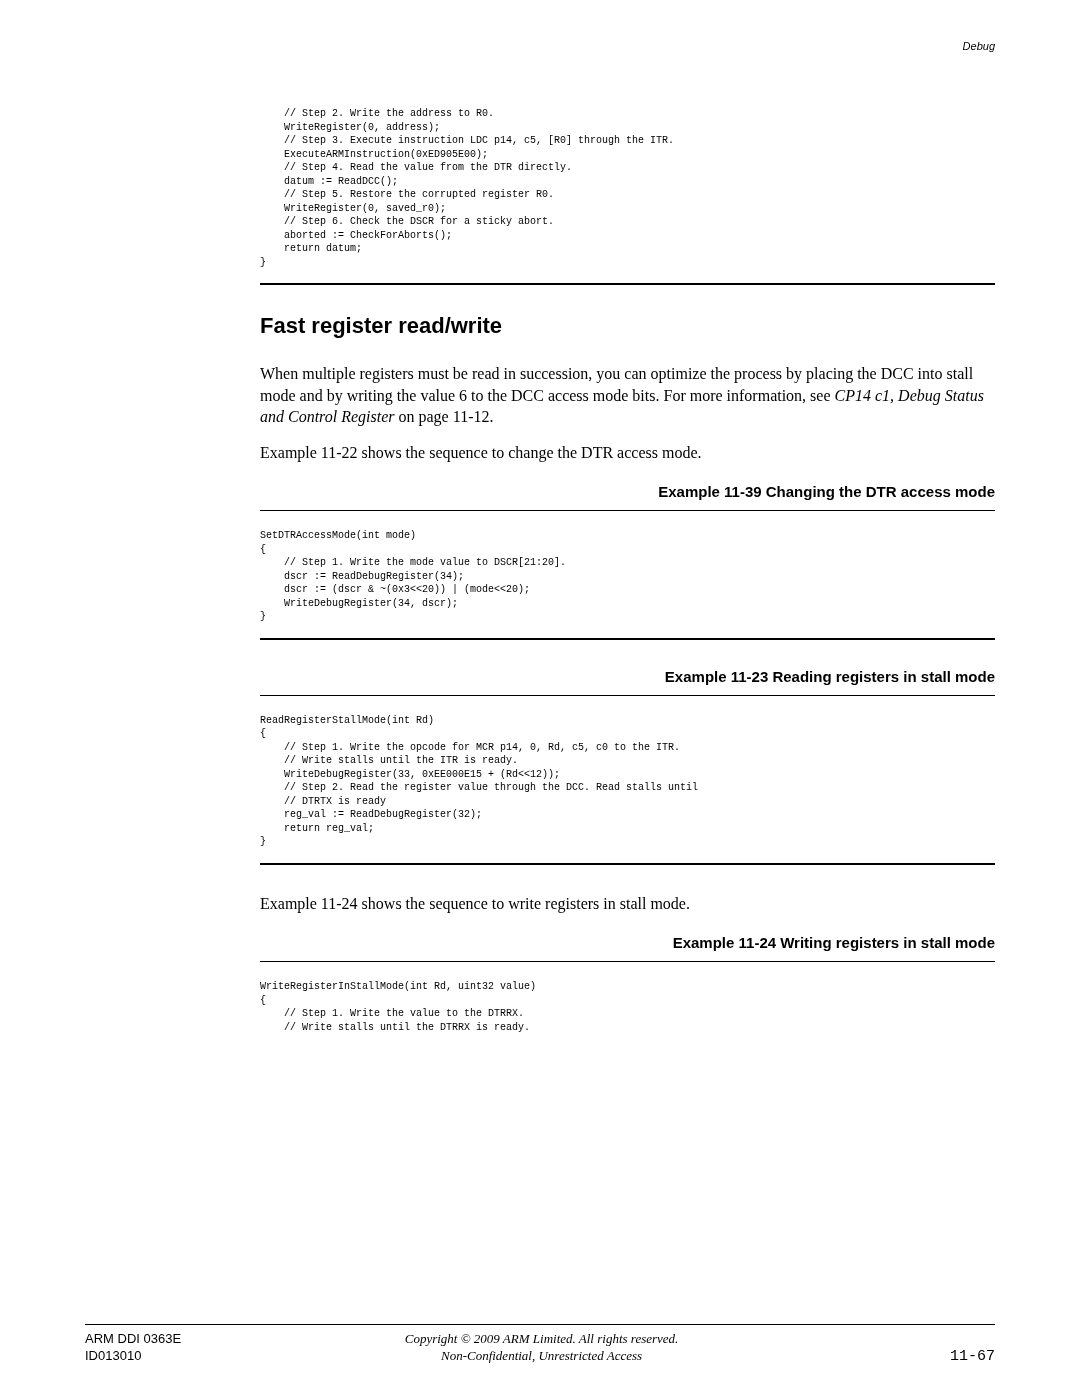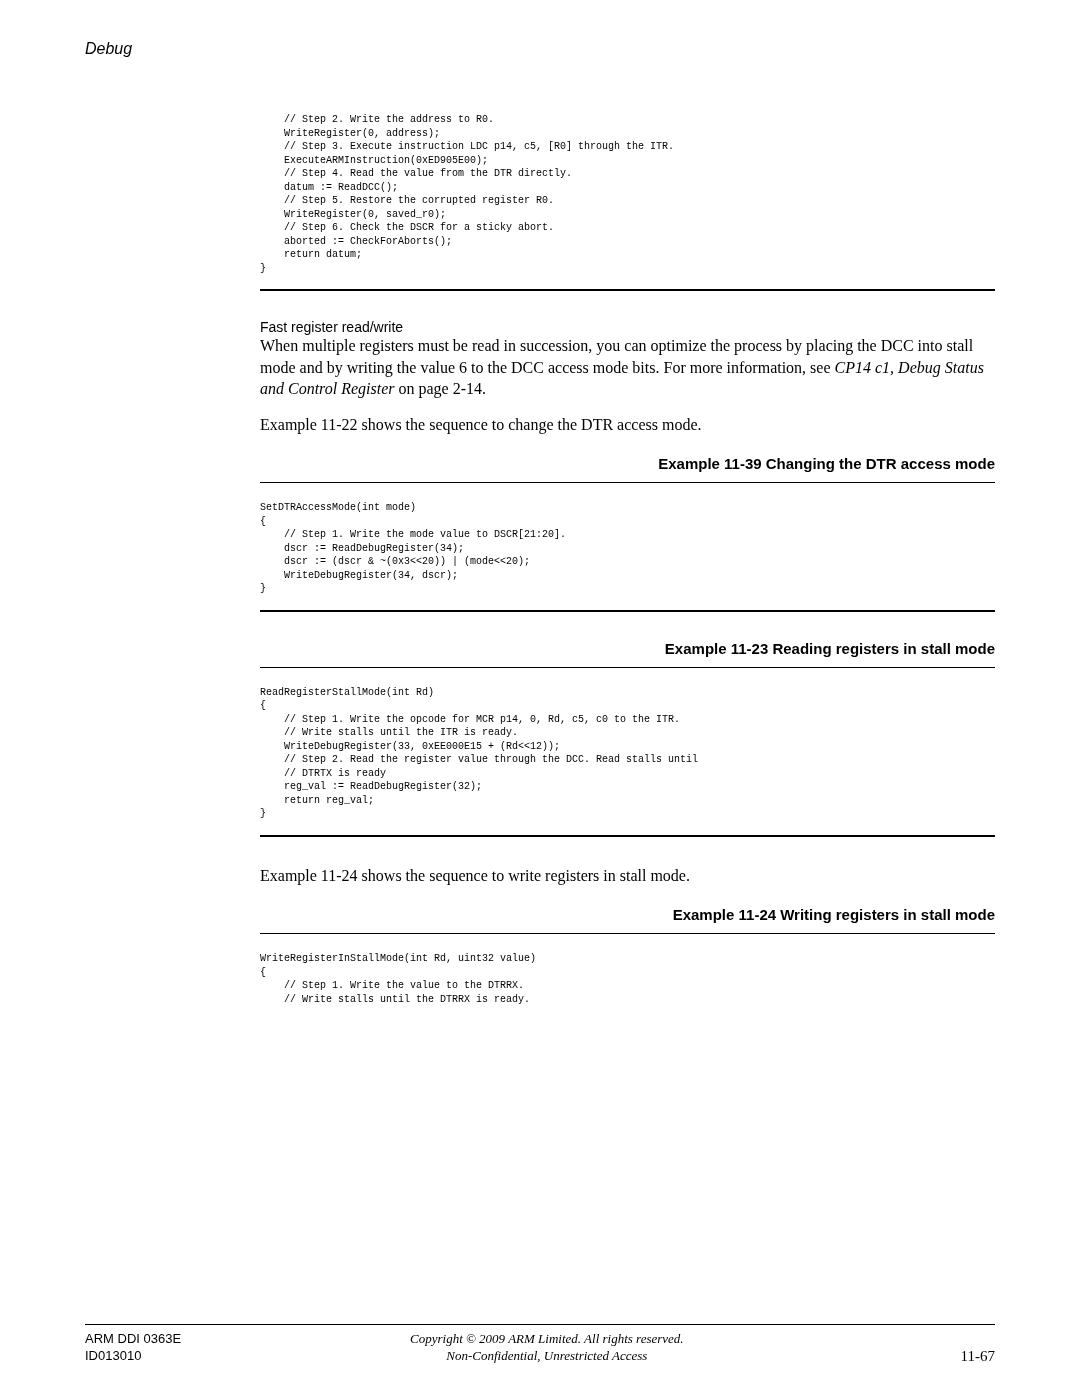--- a/index.html
+++ b/index.html
@@ -8,23 +8,24 @@
     height: 1397px;
     background: #fff;
     font-family: "Times New Roman", Times, serif;
     color: #000;
     position: relative;
   }
   .page {
     padding: 40px 85px 0 85px;
   }
   .header-right {
+    text-align: right;
     font-family: Arial, Helvetica, sans-serif;
     font-style: italic;
-    font-size: 16px;
+    font-size: 11px;
     margin-bottom: 55px;
   }
   .content {
     margin-left: 175px;
     margin-right: 0;
   }
   .code {
     font-family: "Courier New", Courier, monospace;
     font-size: 10px;
     line-height: 1.35;
@@ -36,23 +37,23 @@
     border-top: 2px solid #000;
     margin: 14px 0 28px 0;
   }
   .hr-thin {
     border: none;
     border-top: 1.5px solid #000;
     margin: 10px 0 18px 0;
   }
   .section-heading {
     font-family: Arial, Helvetica, sans-serif;
-    font-weight: normal;
-    font-size: 14px;
-    margin-bottom: 0;
+    font-weight: bold;
+    font-size: 22px;
+    margin-bottom: 24px;
   }
   .para {
     font-size: 16px;
     line-height: 1.35;
     margin-bottom: 14px;
   }
   .para .ital { font-style: italic; }
   .example-caption {
     font-family: Arial, Helvetica, sans-serif;
     font-weight: bold;
@@ -81,21 +82,21 @@
     font-family: Arial, Helvetica, sans-serif;
     line-height: 1.3;
   }
   .footer-center {
     font-style: italic;
     text-align: center;
     flex: 1;
     line-height: 1.3;
   }
   .footer-right {
-    font-family: Liberation Serif, serif;
+    font-family: Liberation Mono, monospace;
     font-size: 15px;
     margin-left: 48px;
   }
 </style>
 </head>
 <body>
 
 <div class="page">
   <div class="header-right">Debug</div>
 
@@ -111,21 +112,21 @@
     WriteRegister(0, saved_r0);
     // Step 6. Check the DSCR for a sticky abort.
     aborted := CheckForAborts();
     return datum;
 }</div>
     <hr class="hr">
 
     <div class="section-heading">Fast register read/write</div>
 
     <p class="para">
-      <span>When multiple registers must be read in succession, you can optimize the process by placing the DCC into stall mode and by writing the value 6 to the DCC access mode bits. For more information, see </span><span class="ital">CP14 c1, Debug Status and Control Register</span><span> on page 2-14.</span>
+      <span>When multiple registers must be read in succession, you can optimize the process by placing the DCC into stall mode and by writing the value 6 to the DCC access mode bits. For more information, see </span><span class="ital">CP14 c1, Debug Status and Control Register</span><span> on page 11-12.</span>
     </p>
 
     <p class="para">Example 11-22 shows the sequence to change the DTR access mode.</p>
 
     <div class="example-caption">Example 11-39 Changing the DTR access mode</div>
     <hr class="hr-thin">
     <div class="code">SetDTRAccessMode(int mode)
 {
     // Step 1. Write the mode value to DSCR[21:20].
     dscr := ReadDebugRegister(34);

